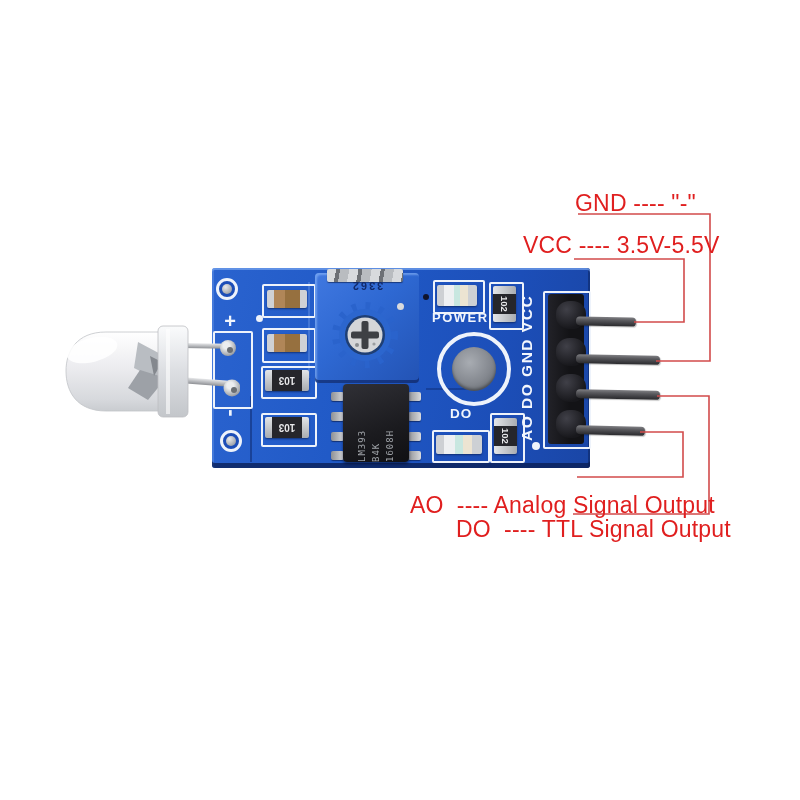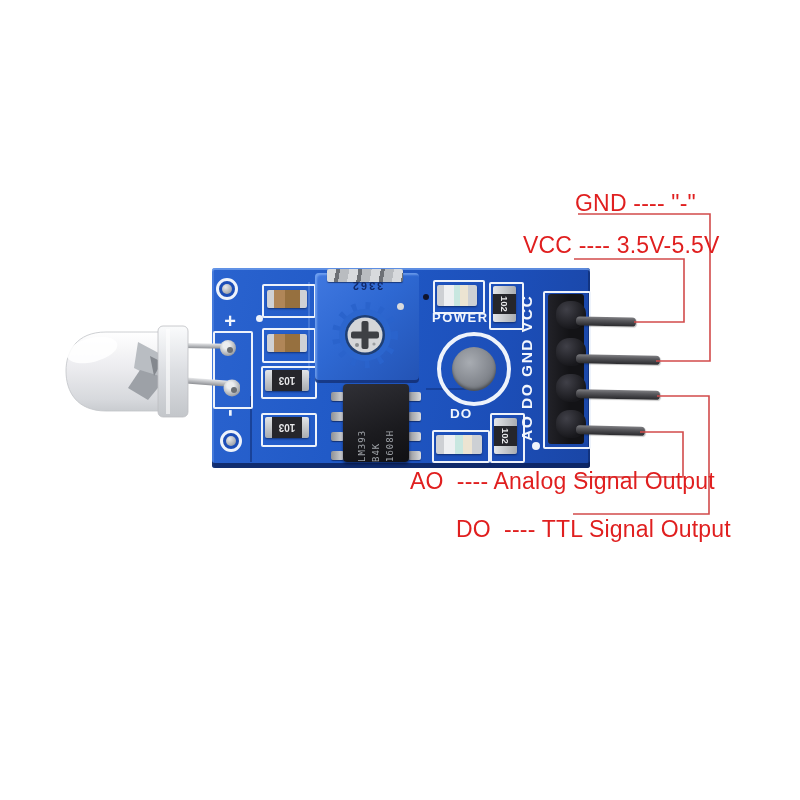--- a/index.html
+++ b/index.html
@@ -228,16 +228,16 @@
 
   <svg id="annot-svg" width="800" height="800">
     <polyline points="578,214 710,214 710,361 656,361" fill="none" stroke="#d24b4b" stroke-width="1.6"></polyline>
     <polyline points="574,259 684,259 684,322 634,322" fill="none" stroke="#d24b4b" stroke-width="1.6"></polyline>
     <polyline points="577,477 683,477 683,432 640,432" fill="none" stroke="#d24b4b" stroke-width="1.6"></polyline>
     <polyline points="573,514 709,514 709,396 657,396" fill="none" stroke="#d24b4b" stroke-width="1.6"></polyline>
   </svg>
 
   <div class="callout" style="left:575px;top:190px;">GND ---- "-"</div>
   <div class="callout" style="left:507px;top:232px;margin-left:16px;">VCC ---- 3.5V-5.5V</div>
-  <div class="callout" style="left:410px;top:468px;">AO  ---- Analog Signal Output</div>
+  <div class="callout" style="left:410px;top:492px;">AO  ---- Analog Signal Output</div>
   <div class="callout" style="left:456px;top:516px;">DO  ---- TTL Signal Output</div>
 
 </div>
 
 </body></html>

